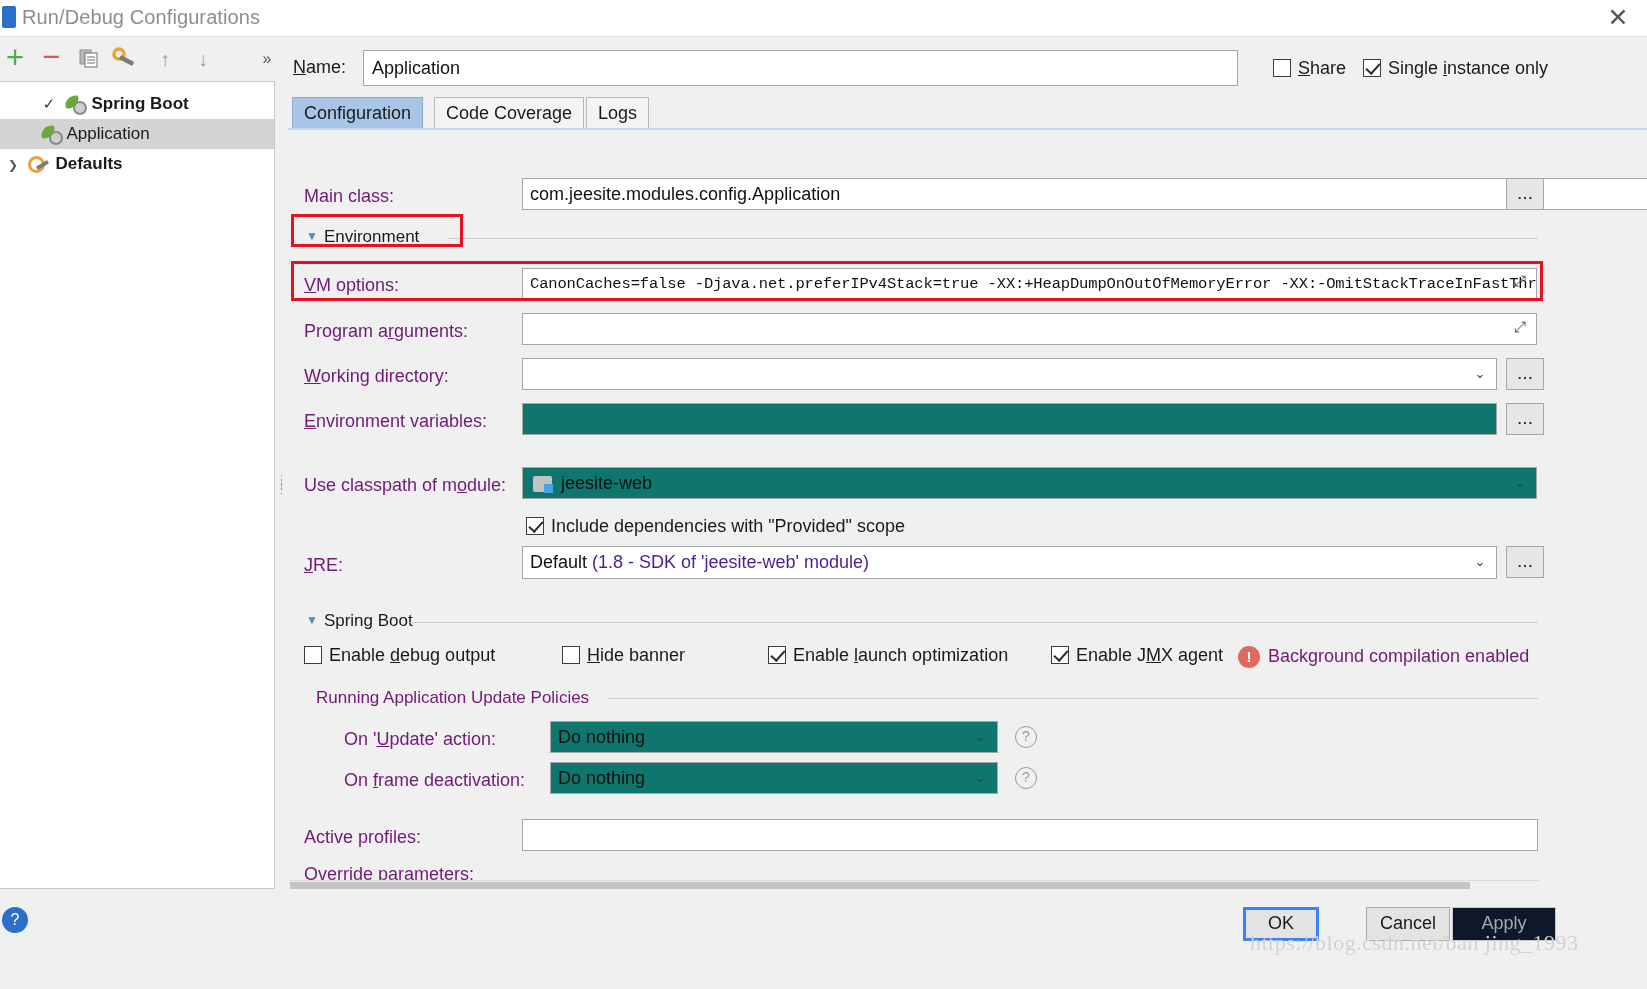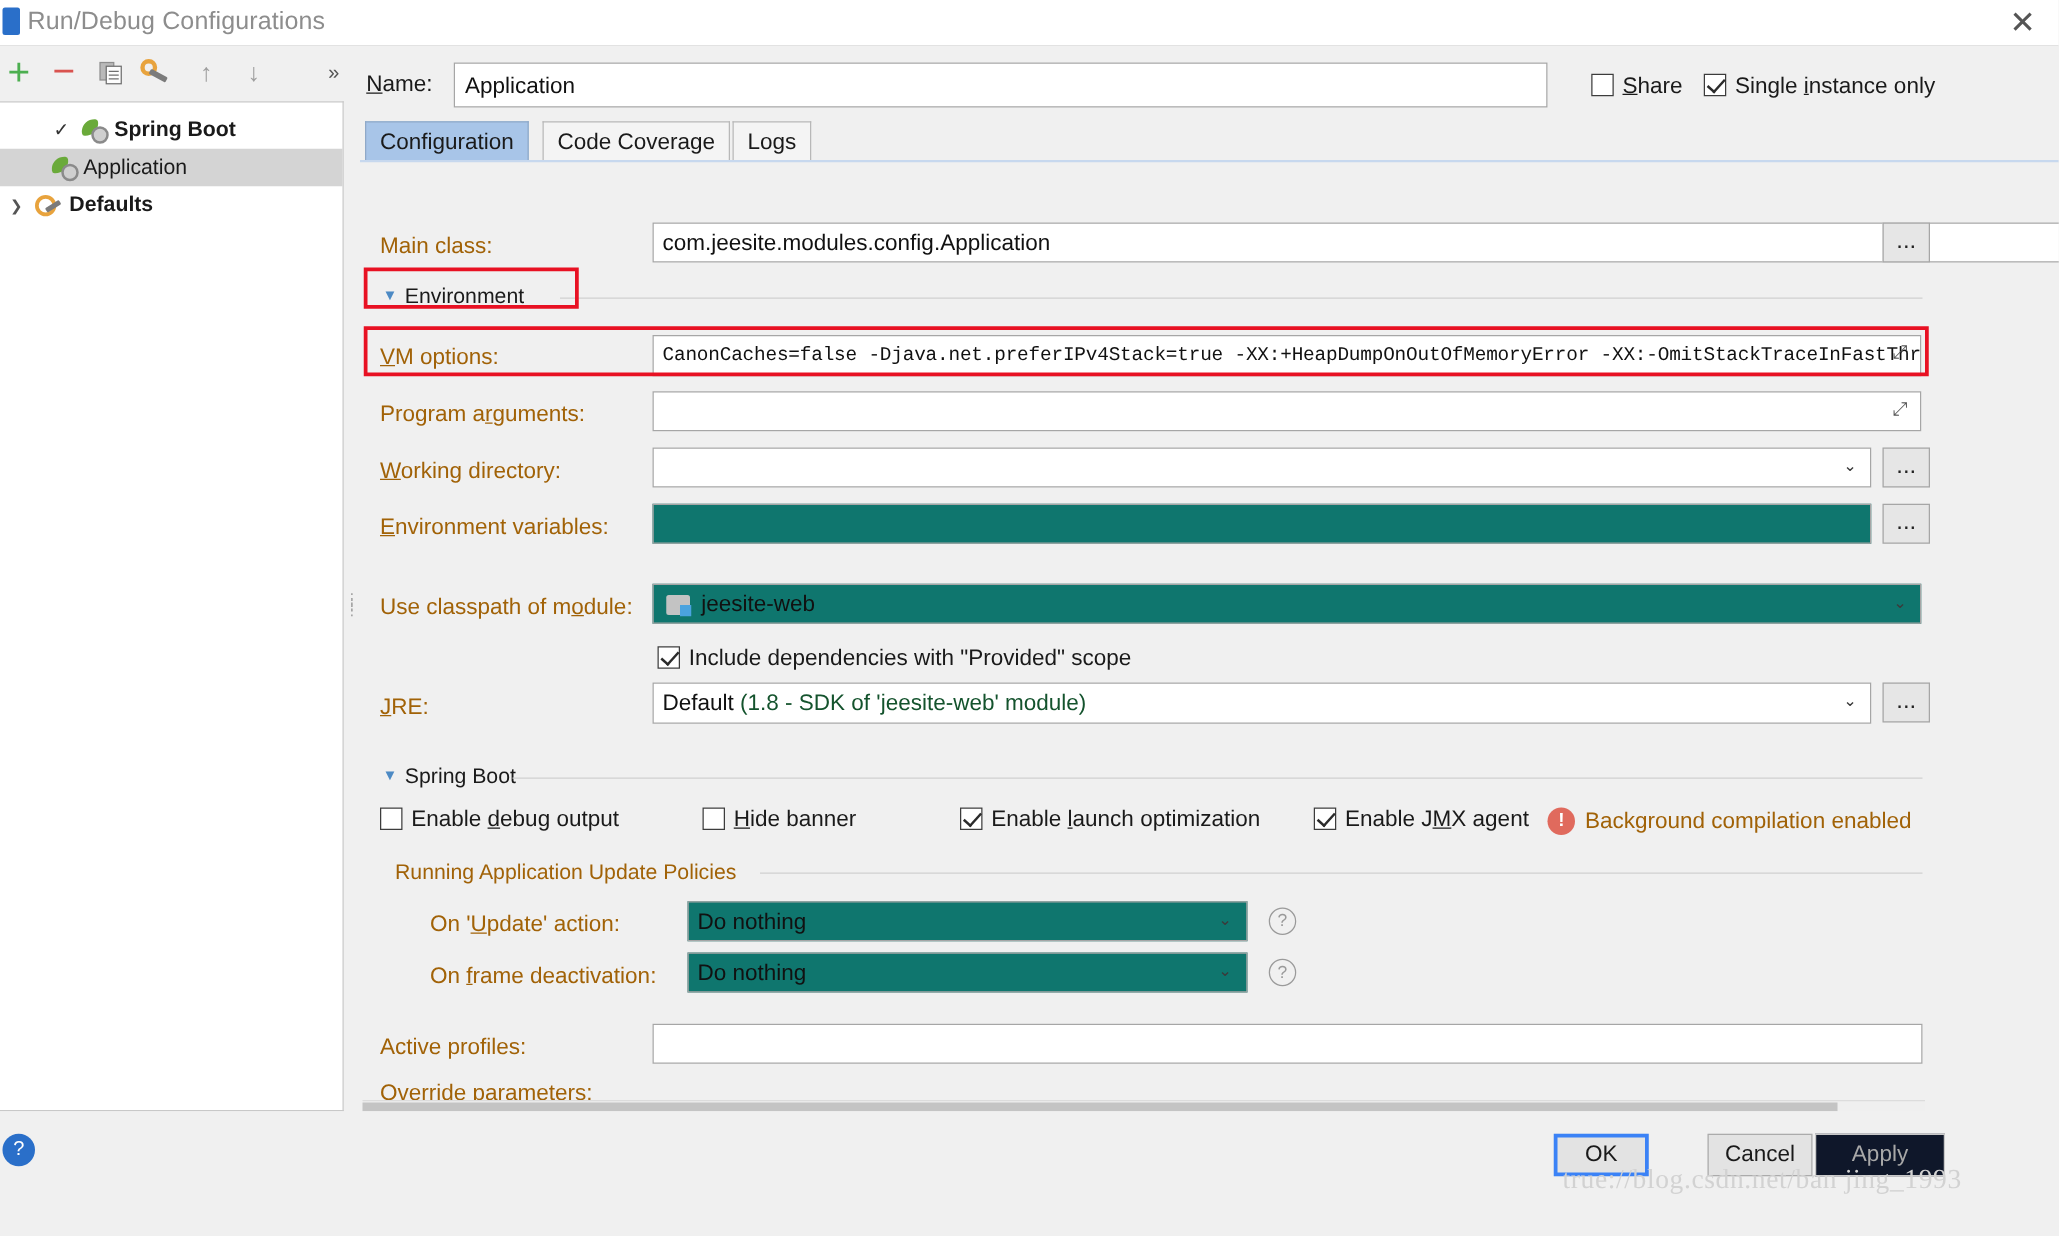--- a/index.html
+++ b/index.html
@@ -123,21 +123,21 @@
     border: 1px solid #b8b8b8; border-bottom: none; background: #f4f4f4;
     font-size: 18px; cursor: pointer;
   }
   .tab.active { background: #a8c5e8; border-color: #8fa9c8; }
   .tabs-underline {
     position: absolute; left: 0; top: 91px; width: 1359px; height: 2px; background: #c7d8ee;
   }
 
   .panelbody { position: absolute; left: 0; top: 93px; width: 1359px; height: 759px; background: #f0f0f0; }
 
-  .lbl { position: absolute; font-size: 18px; color: #a16207; white-space: nowrap; }
+  .lbl { position: absolute; font-size: 18px; color: #701a75; white-space: nowrap; }
   .fld {
     position: absolute; background: #fff; border: 1px solid #a6a6a6;
     font-family: "Liberation Sans", sans-serif; font-size: 18px; color: #111;
     padding: 0 7px; line-height: 30px;
   }
   .fld.ro { background: #0f766e; }
   .fld.mono {
     font-family: "Liberation Mono", monospace; font-size: 15.5px; letter-spacing: -.15px;
     overflow: hidden; white-space: nowrap;
   }
@@ -336,21 +336,21 @@
       </div>
       <div class="combo-arrow" style="left:1220px; top:345px;">⌄</div>
 
       <div class="checkbox-wrap" style="position:absolute; left:238px; top:386px;">
         <span class="cbox checked"></span><span class="cb-text">Include dependencies with "Provided" scope</span>
       </div>
 
       <div class="lbl" style="left:16px; top:425px;"><span class="u">J</span>RE:</div>
       <div class="fld" style="left:234px; top:416px; width:975px; height:33px;">
         <span>Default</span>
-        <span style="color:#14532d;">(1.8 - SDK of 'jeesite-web' module)</span>
+        <span style="color:#4c1d95;">(1.8 - SDK of 'jeesite-web' module)</span>
       </div>
       <div class="combo-arrow" style="left:1180px; top:424px;">⌄</div>
       <div class="btn-ellipsis" style="left:1218px; top:416px;">...</div>
 
       <div class="section-hdr" style="left:18px; top:481px;">
         <span class="section-tri">▼</span><span>Spring Boot</span>
       </div>
       <div class="section-line" style="left:122px; top:492px; width:1128px;"></div>
 
       <div class="checkbox-wrap" style="position:absolute; left:16px; top:515px;">
@@ -403,15 +403,15 @@
     <div class="hscroll-thumb"></div>
   </div>
 
   <div class="bottombar">
     <div class="help-btn">?</div>
     <div class="dlg-btn focused" style="left:1243px; width:76px;">OK</div>
     <div class="dlg-btn" style="left:1366px; width:84px;">Cancel</div>
     <div class="dlg-btn disabled" style="left:1452px; width:104px;">Apply</div>
   </div>
 
-  <div class="watermark">true://blog.csdn.net/ban jing_1993</div>
+  <div class="watermark">https://blog.csdn.net/ban jing_1993</div>
 
 </div>
 
 </body></html>

